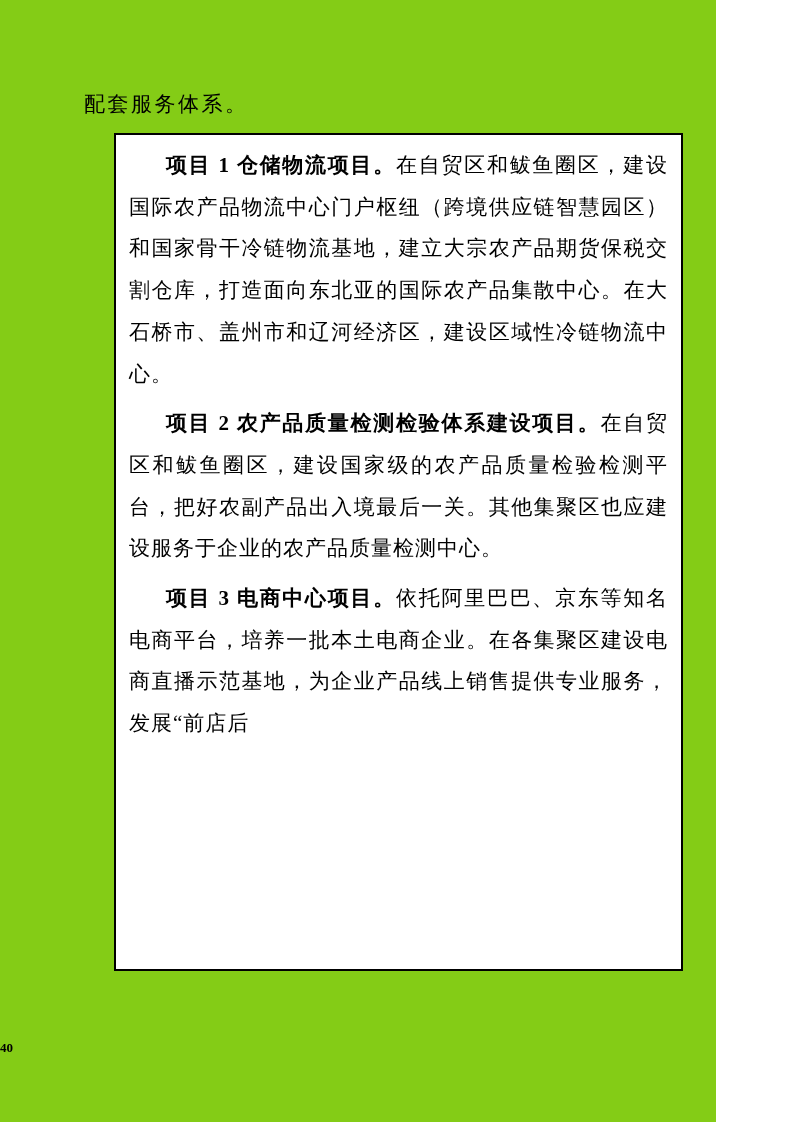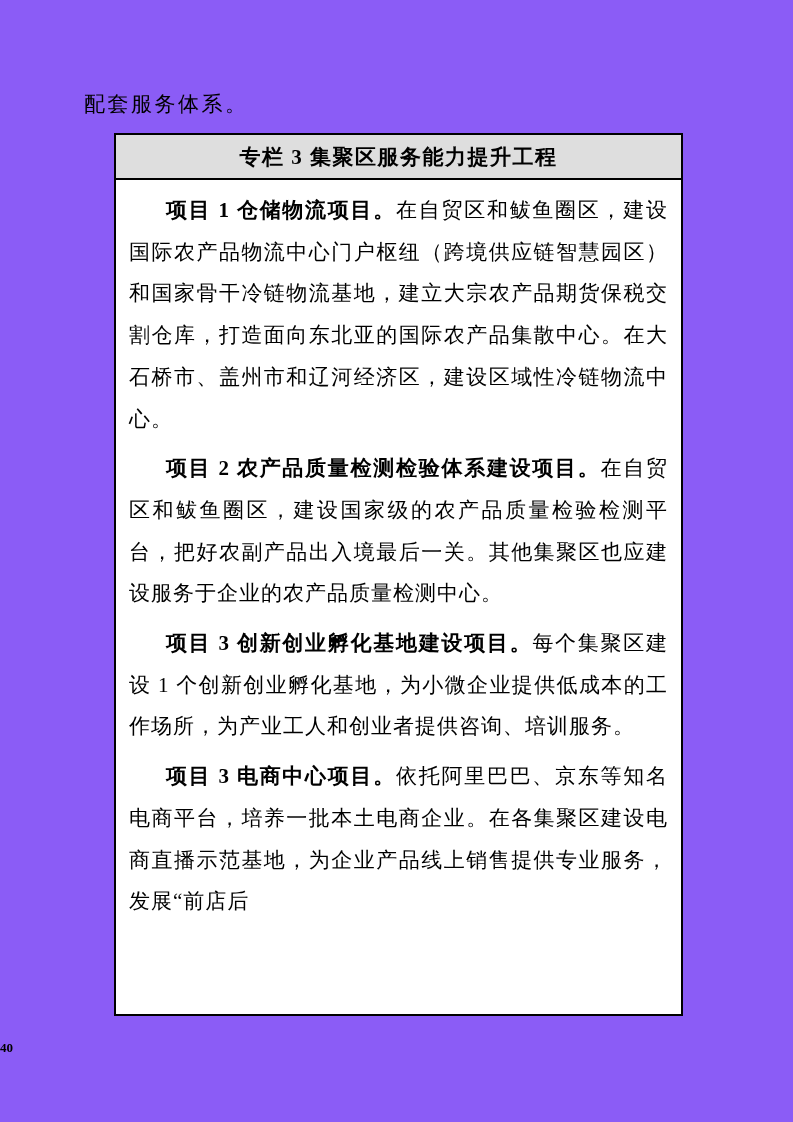--- a/index.html
+++ b/index.html
@@ -2,23 +2,23 @@
 <html><head>
 <meta charset="utf-8">
 <style>
   html, body {
     margin: 0;
     padding: 0;
     background: #ffffff;
   }
   .page {
     position: relative;
-    width: 793px;
+    width: 716px;
     height: 1122px;
-    background: #8b5cf6;
+    background: #84cc16;
     color: #000000;
     font-family: "Liberation Serif", "DejaVu Serif", serif;
     overflow: hidden;
     box-sizing: border-box;
   }
   .intro {
     position: absolute;
     left: 84px;
     top: 90px;
     margin: 0;
@@ -73,29 +73,27 @@
   }
 </style>
 </head>
 <body>
 
 <div class="page">
 
   <p class="intro">配套服务体系。</p>
 
   <div class="panel">
-    <div class="panel-header">专栏 3  集聚区服务能力提升工程</div>
 
     <div class="panel-body">
 
       <p class="para"><span class="lead">项目 1 仓储物流项目。</span><span>在自贸区和鲅鱼圈区，建设国际农产品物流中心门户枢纽（跨境供应链智慧园区）和国家骨干冷链物流基地，建立大宗农产品期货保税交割仓库，打造面向东北亚的国际农产品集散中心。在大石桥市、盖州市和辽河经济区，建设区域性冷链物流中心。</span></p>
 
       <p class="para"><span class="lead">项目 2 农产品质量检测检验体系建设项目。</span><span>在自贸区和鲅鱼圈区，建设国家级的农产品质量检验检测平台，把好农副产品出入境最后一关。其他集聚区也应建设服务于企业的农产品质量检测中心。</span></p>
 
-      <p class="para"><span class="lead">项目 3 创新创业孵化基地建设项目。</span><span>每个集聚区建设 1 个创新创业孵化基地，为小微企业提供低成本的工作场所，为产业工人和创业者提供咨询、培训服务。</span></p>
 
 
       <p class="para"><span class="lead">项目 3 电商中心项目。</span><span>依托阿里巴巴、京东等知名电商平台，培养一批本土电商企业。在各集聚区建设电商直播示范基地，为企业产品线上销售提供专业服务，发展“前店后</span></p>
 
     </div>
   </div>
 
   <div class="page-number">40</div>
 
 </div>

